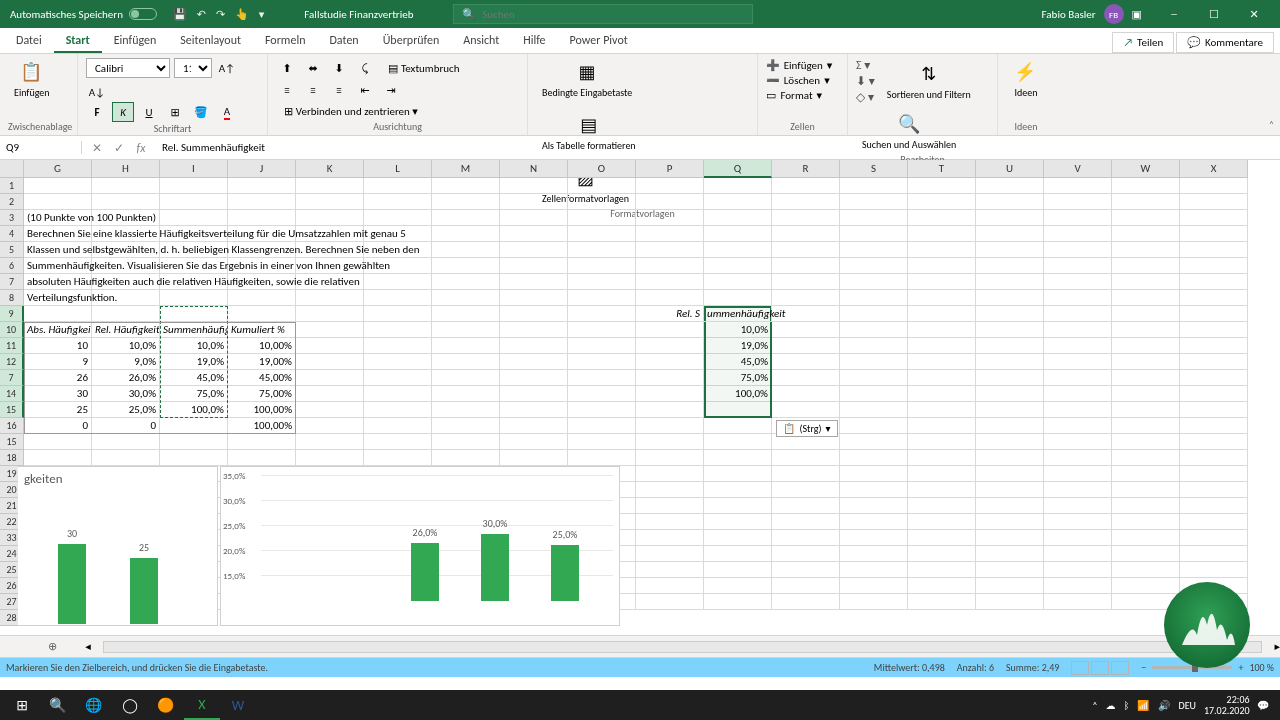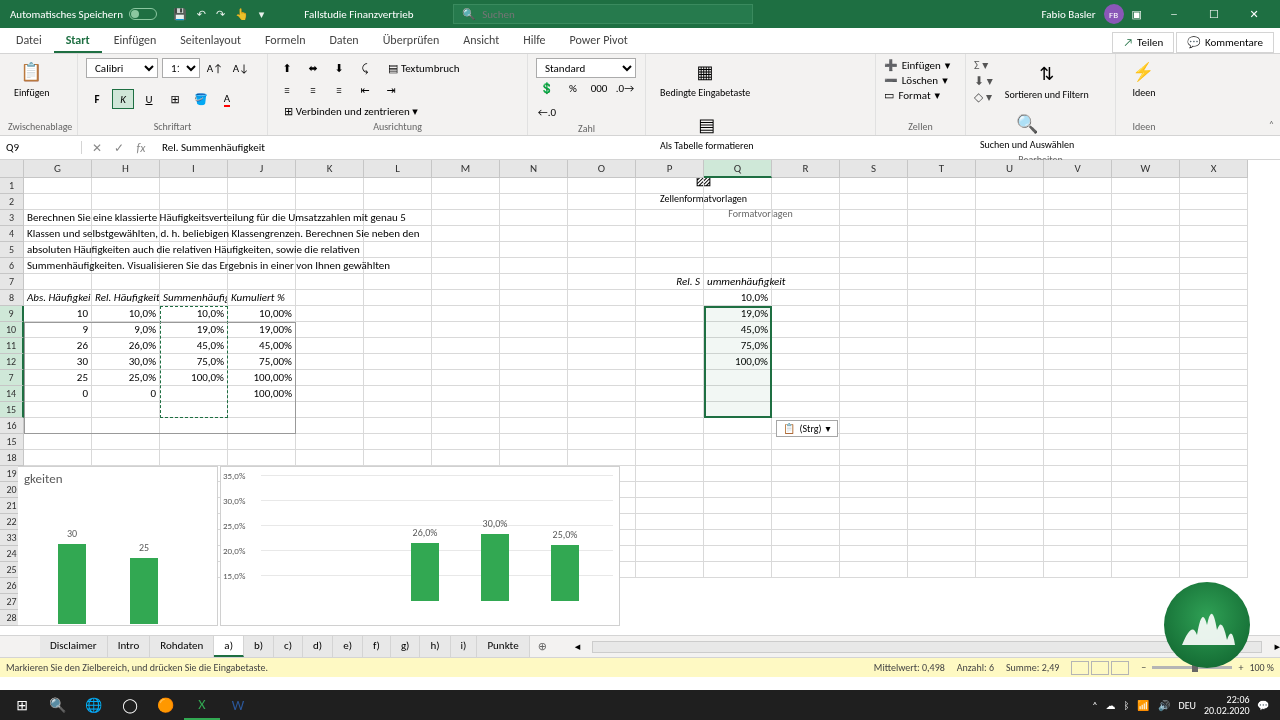--- a/index.html
+++ b/index.html
@@ -71,21 +71,21 @@
 .y-tick { position: absolute; left: 2px; font-size: 9px; color: #595959; }
 .gridline { position: absolute; left: 40px; right: 6px; height: 1px; background: #e8e8e8; }
 
 .sheet-tabs { height: 22px; background: #f3f2f1; border-top: 1px solid #d4d4d4; display: flex; align-items: center; font-size: 11px; padding-left: 40px; }
 .sheet-tabs .st { padding: 3px 10px; border-right: 1px solid #d4d4d4; background: #e8e8e8; cursor: pointer; }
 .sheet-tabs .st.active { background: #fff; border-bottom: 2px solid #1e6f42; }
 .sheet-tabs .addtab { padding: 0 8px; color: #666; }
 .sheet-tabs .hscroll { margin-left: 20px; flex: 1; height: 14px; display: flex; align-items: center; }
 .sheet-tabs .hscroll .track { flex: 1; height: 12px; background: #e8e8e8; border: 1px solid #ccc; margin: 0 12px; position: relative; }
 
-.statusbar { height: 20px; background: #fef9c3; border-top: 1px solid #d4d4d4; display: flex; align-items: center; font-size: 10px; padding: 0 6px; color: #444; }
+.statusbar { height: 20px; background: #7dd3fc; border-top: 1px solid #d4d4d4; display: flex; align-items: center; font-size: 10px; padding: 0 6px; color: #444; }
 .statusbar .right { margin-left: auto; display: flex; gap: 12px; align-items: center; }
 .statusbar .view-icons { display: flex; gap: 2px; }
 .statusbar .view-icons span { width: 18px; height: 14px; border: 1px solid #b5b5b5; }
 .statusbar .zoom { display: flex; align-items: center; gap: 6px; }
 .statusbar .zoom .slider { width: 80px; height: 3px; background: #b5b5b5; position: relative; }
 .statusbar .zoom .slider::after { content: ''; position: absolute; left: 50%; top: -3px; width: 6px; height: 9px; background: #666; }
 
 .taskbar { position: absolute; bottom: 0; left: 0; right: 0; height: 30px; background: #1f1f1f; display: flex; align-items: center; padding: 0 4px; }
 .taskbar .tb { width: 36px; height: 30px; display: flex; align-items: center; justify-content: center; color: #fff; font-size: 14px; }
 .taskbar .tray { margin-left: auto; display: flex; align-items: center; gap: 8px; color: #fff; font-size: 10px; padding-right: 6px; }
@@ -156,21 +156,21 @@
     <div class="controls" style="flex-direction:column;align-items:flex-start">
       <div class="bigbtn">
           <div class="ico">📋</div>
           <span>Einfügen</span>
         </div>
     </div>
     <div class="label">Zwischenablage</div>
   </div>
   <div class="ribbon-group" style="width:190px">
     <div class="controls">
-      <select style="width:72px"><option>Calibri</option></select>
+      <select style="width:84px"><option>Calibri</option></select>
       <select style="width:38px"><option>11</option></select>
       <span class="smallbtn">A↑</span>
       <span class="smallbtn">A↓</span>
     </div>
     <div class="controls">
       <span class="smallbtn">
           <b>F</b>
         </span>
       <span class="smallbtn" style="background:#d0e6d8;border-color:#1e6f42">
           <i>K</i>
@@ -196,33 +196,20 @@
     </div>
     <div class="controls">
       <span class="smallbtn">≡</span>
       <span class="smallbtn">≡</span>
       <span class="smallbtn">≡</span>
       <span class="smallbtn">⇤</span>
       <span class="smallbtn">⇥</span>
       <span style="margin-left:8px;font-size:11px">⊞ <span>Verbinden und zentrieren</span> ▾</span>
     </div>
     <div class="label">Ausrichtung</div>
-  </div>
-  <div class="ribbon-group" style="width:118px">
-    <div class="controls">
-        <select style="width:100px"><option>Standard</option></select>
-      </div>
-    <div class="controls">
-      <span class="smallbtn">💲</span>
-      <span class="smallbtn">%</span>
-      <span class="smallbtn">000</span>
-      <span class="smallbtn">.0→</span>
-      <span class="smallbtn">←.0</span>
-    </div>
-    <div class="label">Zahl</div>
   </div>
   <div class="ribbon-group" style="width:230px">
     <div class="controls" style="gap:10px">
       <div class="bigbtn">
           <div class="ico">▦</div>
           <span>Bedingte Eingabetaste</span>
         </div>
       <div class="bigbtn">
           <div class="ico">▤</div>
           <span>Als Tabelle formatieren</span>
@@ -367,20 +354,40 @@
         <div class="cell" style="width: 68px;"></div>
         <div class="cell" style="width: 68px;"></div>
         <div class="cell" style="width: 68px;"></div>
         <div class="cell" style="width: 68px;"></div>
         <div class="cell" style="width: 68px;"></div>
         <div class="cell" style="width: 68px;"></div>
         <div class="cell" style="width: 68px;"></div>
         <div class="cell" style="width: 68px;"></div>
       </div>
       <div class="gridrow">
+        <div class="cell overflow" style="width: 68px;">(10 Punkte von 100 Punkten)</div>
+        <div class="cell" style="width: 68px;"></div>
+        <div class="cell" style="width: 68px;"></div>
+        <div class="cell" style="width: 68px;"></div>
+        <div class="cell" style="width: 68px;"></div>
+        <div class="cell" style="width: 68px;"></div>
+        <div class="cell" style="width: 68px;"></div>
+        <div class="cell" style="width: 68px;"></div>
+        <div class="cell" style="width: 68px;"></div>
+        <div class="cell" style="width: 68px;"></div>
+        <div class="cell" style="width: 68px;"></div>
+        <div class="cell" style="width: 68px;"></div>
+        <div class="cell" style="width: 68px;"></div>
+        <div class="cell" style="width: 68px;"></div>
+        <div class="cell" style="width: 68px;"></div>
+        <div class="cell" style="width: 68px;"></div>
+        <div class="cell" style="width: 68px;"></div>
+        <div class="cell" style="width: 68px;"></div>
+      </div>
+      <div class="gridrow">
         <div class="cell overflow" style="width: 68px;">Berechnen Sie eine klassierte Häufigkeitsverteilung für die Umsatzzahlen mit genau 5</div>
         <div class="cell" style="width: 68px;"></div>
         <div class="cell" style="width: 68px;"></div>
         <div class="cell" style="width: 68px;"></div>
         <div class="cell" style="width: 68px;"></div>
         <div class="cell" style="width: 68px;"></div>
         <div class="cell" style="width: 68px;"></div>
         <div class="cell" style="width: 68px;"></div>
         <div class="cell" style="width: 68px;"></div>
         <div class="cell" style="width: 68px;"></div>
@@ -407,41 +414,61 @@
         <div class="cell" style="width: 68px;"></div>
         <div class="cell" style="width: 68px;"></div>
         <div class="cell" style="width: 68px;"></div>
         <div class="cell" style="width: 68px;"></div>
         <div class="cell" style="width: 68px;"></div>
         <div class="cell" style="width: 68px;"></div>
         <div class="cell" style="width: 68px;"></div>
         <div class="cell" style="width: 68px;"></div>
       </div>
       <div class="gridrow">
+        <div class="cell overflow" style="width: 68px;">Summenhäufigkeiten. Visualisieren Sie das Ergebnis in einer von Ihnen gewählten</div>
+        <div class="cell" style="width: 68px;"></div>
+        <div class="cell" style="width: 68px;"></div>
+        <div class="cell" style="width: 68px;"></div>
+        <div class="cell" style="width: 68px;"></div>
+        <div class="cell" style="width: 68px;"></div>
+        <div class="cell" style="width: 68px;"></div>
+        <div class="cell" style="width: 68px;"></div>
+        <div class="cell" style="width: 68px;"></div>
+        <div class="cell" style="width: 68px;"></div>
+        <div class="cell" style="width: 68px;"></div>
+        <div class="cell" style="width: 68px;"></div>
+        <div class="cell" style="width: 68px;"></div>
+        <div class="cell" style="width: 68px;"></div>
+        <div class="cell" style="width: 68px;"></div>
+        <div class="cell" style="width: 68px;"></div>
+        <div class="cell" style="width: 68px;"></div>
+        <div class="cell" style="width: 68px;"></div>
+      </div>
+      <div class="gridrow">
         <div class="cell overflow" style="width: 68px;">absoluten Häufigkeiten auch die relativen Häufigkeiten, sowie die relativen</div>
         <div class="cell" style="width: 68px;"></div>
         <div class="cell" style="width: 68px;"></div>
         <div class="cell" style="width: 68px;"></div>
         <div class="cell" style="width: 68px;"></div>
         <div class="cell" style="width: 68px;"></div>
         <div class="cell" style="width: 68px;"></div>
         <div class="cell" style="width: 68px;"></div>
         <div class="cell" style="width: 68px;"></div>
         <div class="cell" style="width: 68px;"></div>
         <div class="cell" style="width: 68px;"></div>
         <div class="cell" style="width: 68px;"></div>
         <div class="cell" style="width: 68px;"></div>
         <div class="cell" style="width: 68px;"></div>
         <div class="cell" style="width: 68px;"></div>
         <div class="cell" style="width: 68px;"></div>
         <div class="cell" style="width: 68px;"></div>
         <div class="cell" style="width: 68px;"></div>
       </div>
       <div class="gridrow">
-        <div class="cell overflow" style="width: 68px;">Summenhäufigkeiten. Visualisieren Sie das Ergebnis in einer von Ihnen gewählten</div>
+        <div class="cell overflow" style="width: 68px;">Verteilungsfunktion.</div>
         <div class="cell" style="width: 68px;"></div>
         <div class="cell" style="width: 68px;"></div>
         <div class="cell" style="width: 68px;"></div>
         <div class="cell" style="width: 68px;"></div>
         <div class="cell" style="width: 68px;"></div>
         <div class="cell" style="width: 68px;"></div>
         <div class="cell" style="width: 68px;"></div>
         <div class="cell" style="width: 68px;"></div>
         <div class="cell" style="width: 68px;"></div>
         <div class="cell" style="width: 68px;"></div>
@@ -863,35 +890,20 @@
           <div class="bar" style="left: 260px; height: 67px;"></div>
           <div class="bar-label" style="left: 274px; bottom: 71px;">30,0%</div>
           <div class="bar" style="left: 330px; height: 56px;"></div>
           <div class="bar-label" style="left: 344px; bottom: 60px;">25,0%</div>
         </div>
       </div>
     </div>
 </div>
 
 <div class="sheet-tabs">
-  <div id="sheet-tabs-container" style="display:flex">
-      <div class="st">Disclaimer</div>
-      <div class="st">Intro</div>
-      <div class="st">Rohdaten</div>
-      <div class="st active">a)</div>
-      <div class="st">b)</div>
-      <div class="st">c)</div>
-      <div class="st">d)</div>
-      <div class="st">e)</div>
-      <div class="st">f)</div>
-      <div class="st">g)</div>
-      <div class="st">h)</div>
-      <div class="st">i)</div>
-      <div class="st">Punkte</div>
-    </div>
   <div class="addtab">⊕</div>
   <div class="hscroll">
     <span>◂</span>
     <div class="track"></div>
     <span>▸</span>
   </div>
 </div>
 
 <div class="statusbar">
   <span>Markieren Sie den Zielbereich, und drücken Sie die Eingabetaste.</span>
@@ -923,21 +935,21 @@
   <div class="tb" style="color:#2b579a">W</div>
   <div class="tray">
     <span>˄</span>
     <span>☁</span>
     <span>ᛒ</span>
     <span>📶</span>
     <span>🔊</span>
     <span>DEU</span>
     <div class="clock">
       <div>22:06</div>
-      <div>20.02.2020</div>
+      <div>17.02.2020</div>
     </div>
     <span>💬</span>
   </div>
 </div>
 
 <div class="circle-logo">
   <svg viewBox="0 0 60 50">
       <path d="M5 45 Q15 20 20 35 Q25 5 30 25 Q35 0 40 30 Q45 15 50 40 Q55 25 58 45 Z" fill="#fff" opacity="0.9"></path>
     </svg>
 </div>

